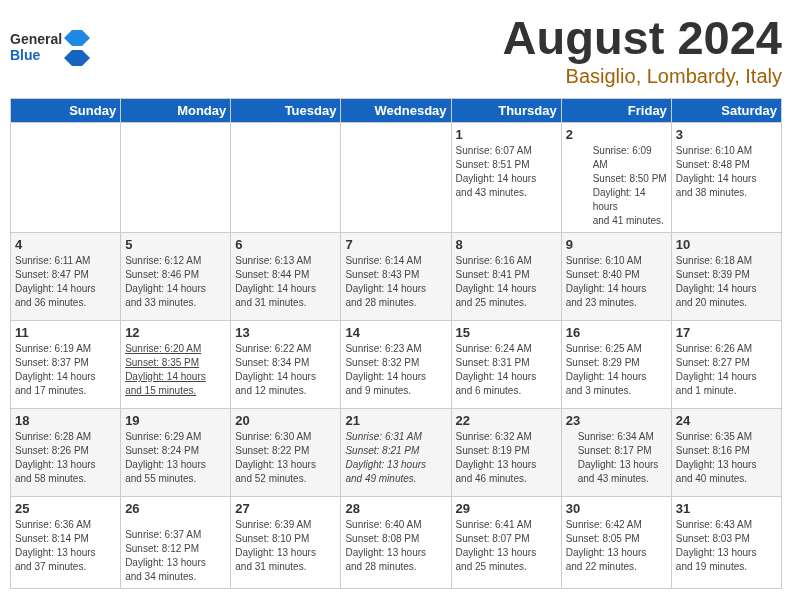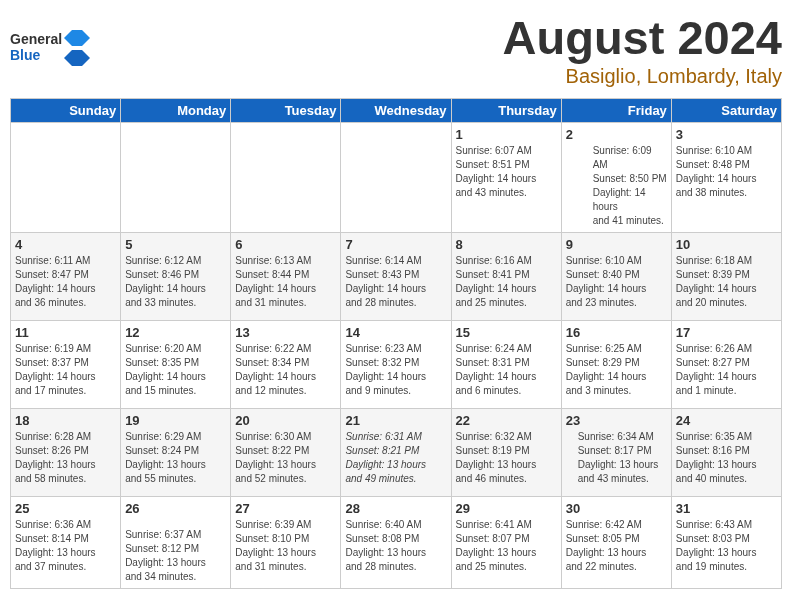--- a/index.html
+++ b/index.html
@@ -186,21 +186,21 @@
       <tr>
         <td>
           <span class="day-num">11</span>
           <div class="day-info" style="white-space: pre-line;">Sunrise: 6:19 AM
 Sunset: 8:37 PM
 Daylight: 14 hours
 and 17 minutes.</div>
         </td>
         <td>
           <span class="day-num">12</span>
-          <div class="day-info" style="white-space: pre-line;">Sunrise: 6:20 AM
+          <div class="day-info" style="white-space: pre-line; text-decoration: underline;">Sunrise: 6:20 AM
 Sunset: 8:35 PM
 Daylight: 14 hours
 and 15 minutes.</div>
         </td>
         <td>
           <span class="day-num">13</span>
           <div class="day-info" style="white-space: pre-line;">Sunrise: 6:22 AM
 Sunset: 8:34 PM
 Daylight: 14 hours
 and 12 minutes.</div>

